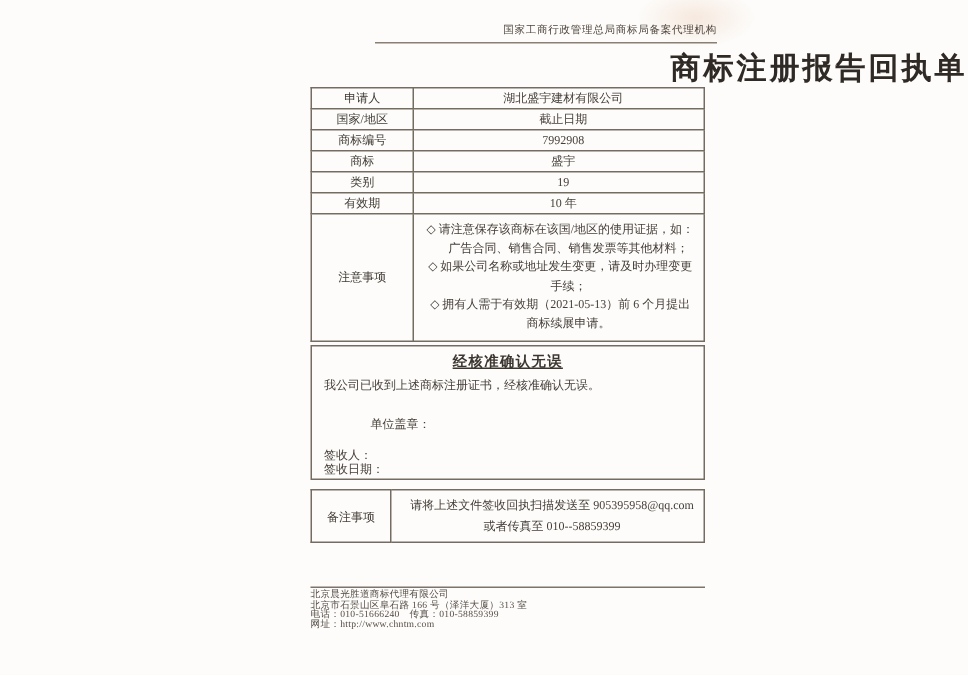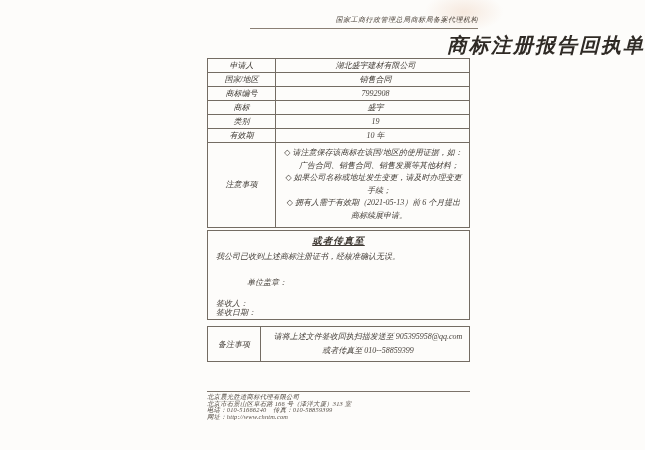--- a/index.html
+++ b/index.html
@@ -3,21 +3,21 @@
 <meta charset="utf-8">
 <style>
   html,body{margin:0;padding:0;}
   body{
     width:645px;height:450px;
     background:#fdfcfa;
     font-family:"Liberation Serif","DejaVu Serif",serif;
     color:#443e38;
     overflow:hidden;
   }
-  .canvas{position:relative;width:614px;height:450px;background:#fdfcfa;font-style:italic;}
+  .canvas{position:relative;width:614px;height:450px;background:#fdfcfa;}
   .smudge{
     position:absolute;right:110px;top:-8px;width:80px;height:40px;
     background:radial-gradient(ellipse at center, rgba(233,196,170,.35), rgba(233,196,170,0) 70%);
   }
   
   .agency{
     position:absolute;left:250px;top:15px;width:228px;
     text-align:right;font-size:7px;letter-spacing:.5px;color:#4d443c;
     border-bottom:1px solid #8a7f74;padding-bottom:3px;
   }
@@ -86,21 +86,21 @@
   <h1 class="title">商标注册报告回执单</h1>
 
   <table class="main-table">
     <tbody>
       <tr>
         <td class="lbl">申请人</td>
         <td class="val">湖北盛宇建材有限公司</td>
       </tr>
       <tr>
         <td class="lbl">国家/地区</td>
-        <td class="val">销售合同</td>
+        <td class="val">截止日期</td>
       </tr>
       <tr>
         <td class="lbl">商标编号</td>
         <td class="val">7992908</td>
       </tr>
       <tr>
         <td class="lbl">商标</td>
         <td class="val">盛宇</td>
       </tr>
       <tr>
@@ -116,21 +116,21 @@
         <td class="val notes">
           <div class="note-item"><span class="note-bullet">◇</span><span>请注意保存该商标在该国/地区的使用证据，如：广告合同、销售合同、销售发票等其他材料；</span></div>
           <div class="note-item"><span class="note-bullet">◇</span><span>如果公司名称或地址发生变更，请及时办理变更手续；</span></div>
           <div class="note-item"><span class="note-bullet">◇</span><span>拥有人需于有效期（2021-05-13）前 6 个月提出商标续展申请。</span></div>
         </td>
       </tr>
     </tbody>
   </table>
 
   <div class="receipt-box">
-    <div class="receipt-title">或者传真至</div>
+    <div class="receipt-title">经核准确认无误</div>
     <div class="receipt-text">我公司已收到上述商标注册证书，经核准确认无误。</div>
     <div class="receipt-stamp">单位盖章：</div>
     <div class="receipt-signer">签收人：</div>
     <div class="receipt-date">签收日期：</div>
   </div>
 
   <table class="remarks-table">
     <tbody>
       <tr>
         <td class="lbl">备注事项</td>

